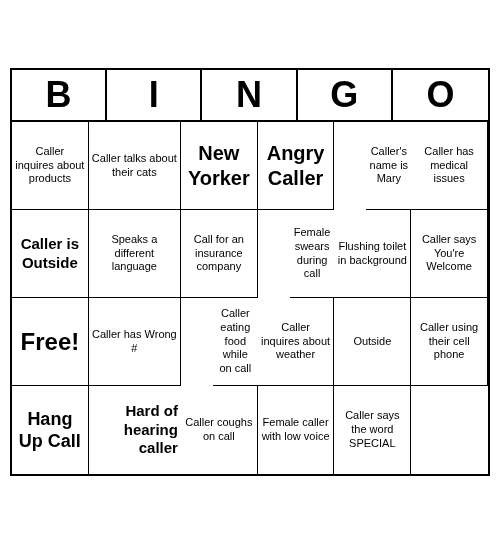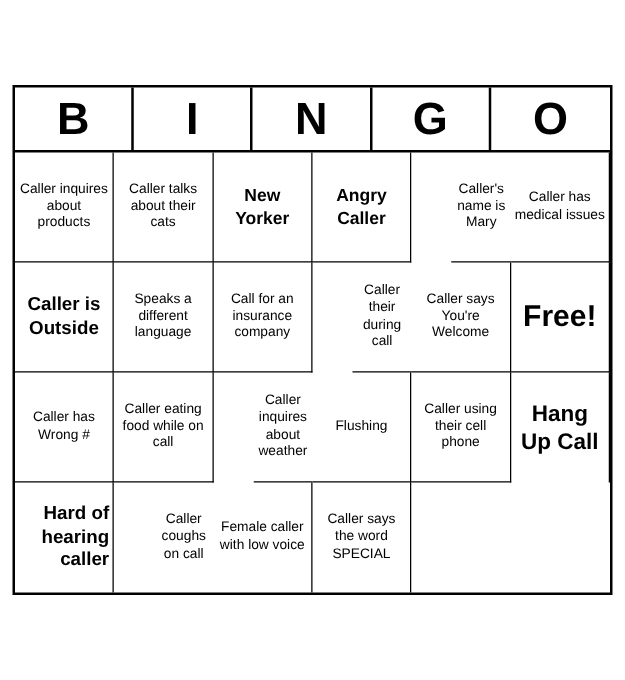--- a/index.html
+++ b/index.html
@@ -49,21 +49,21 @@
       line-height: 1.25;
     }
     .bingo-cell:nth-child(5n) {
       border-right: none;
       margin-left: 32px;
     }
     .bingo-grid .bingo-cell:nth-last-child(-n+5) {
       border-bottom: none;
     }
     .bingo-cell.large-text {
-      font-size: 14px;
+      font-size: 20px;
       font-weight: bold;
     }
     .bingo-cell.free {
       font-size: 24px;
       font-weight: bold;
     }
     .bingo-cell.hang-up {
       font-size: 18px;
       font-weight: bold;
     }
@@ -91,27 +91,28 @@
   <div class="bingo-grid">
   <div class="bingo-cell">Caller inquires about products</div>
       <div class="bingo-cell">Caller talks about their cats</div>
       <div class="bingo-cell large-text">New Yorker</div>
       <div class="bingo-cell large-text">Angry Caller</div>
       <div class="bingo-cell">Caller's name is Mary</div>
       <div class="bingo-cell">Caller has medical issues</div>
       <div class="bingo-cell caller-outside">Caller is Outside</div>
       <div class="bingo-cell">Speaks a different language</div>
       <div class="bingo-cell">Call for an insurance company</div>
-      <div class="bingo-cell">Caller their during call</div>
+      <div class="bingo-cell">Female swears during call</div>
+      <div class="bingo-cell">Flushing toilet in background</div>
       <div class="bingo-cell">Caller says You're Welcome</div>
       <div class="bingo-cell free">Free!</div>
       <div class="bingo-cell">Caller has Wrong #</div>
       <div class="bingo-cell">Caller eating food while on call</div>
       <div class="bingo-cell">Caller inquires about weather</div>
-      <div class="bingo-cell">Flushing</div>
+      <div class="bingo-cell">Outside</div>
       <div class="bingo-cell">Caller using their cell phone</div>
       <div class="bingo-cell hang-up">Hang Up Call</div>
       <div class="bingo-cell hard-hearing">Hard of hearing caller</div>
       <div class="bingo-cell">Caller coughs on call</div>
       <div class="bingo-cell">Female caller with low voice</div>
       <div class="bingo-cell">Caller says the word SPECIAL</div>
     </div>
 </div>
 
 </body></html>

